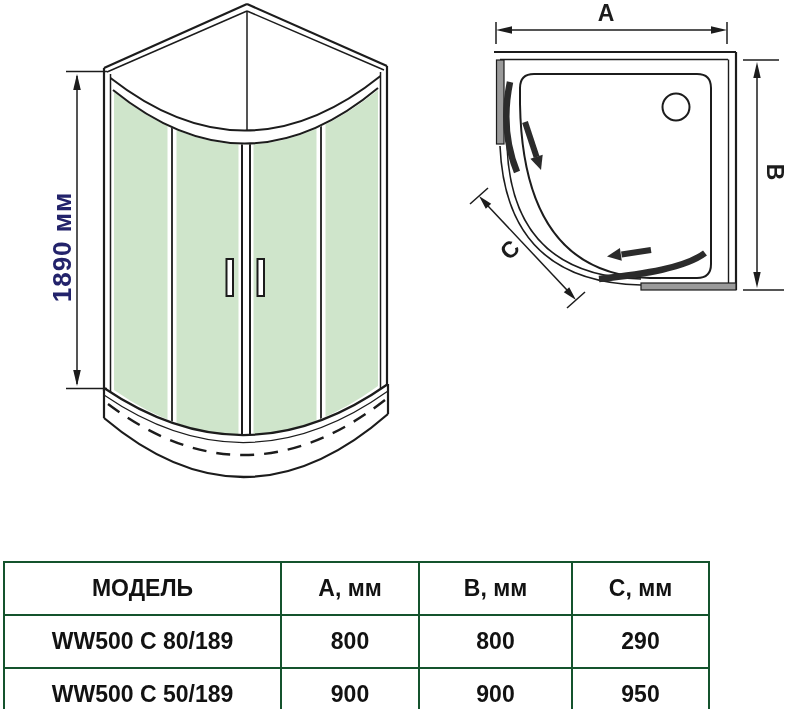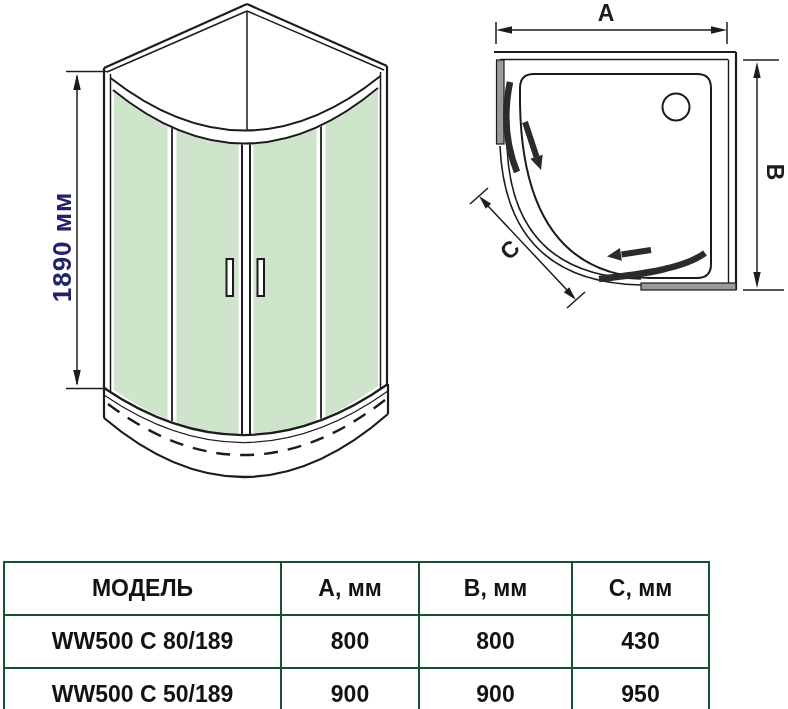--- a/index.html
+++ b/index.html
@@ -182,21 +182,21 @@
         <th>А, мм</th>
         <th>В, мм</th>
         <th>С, мм</th>
       </tr>
     </thead>
     <tbody>
       <tr>
         <td>WW500 C 80/189</td>
         <td>800</td>
         <td>800</td>
-        <td>430</td>
+        <td>290</td>
       </tr>
       <tr>
         <td>WW500 C 50/189</td>
         <td>900</td>
         <td>900</td>
         <td>950</td>
       </tr>
     </tbody>
   </table>
 

